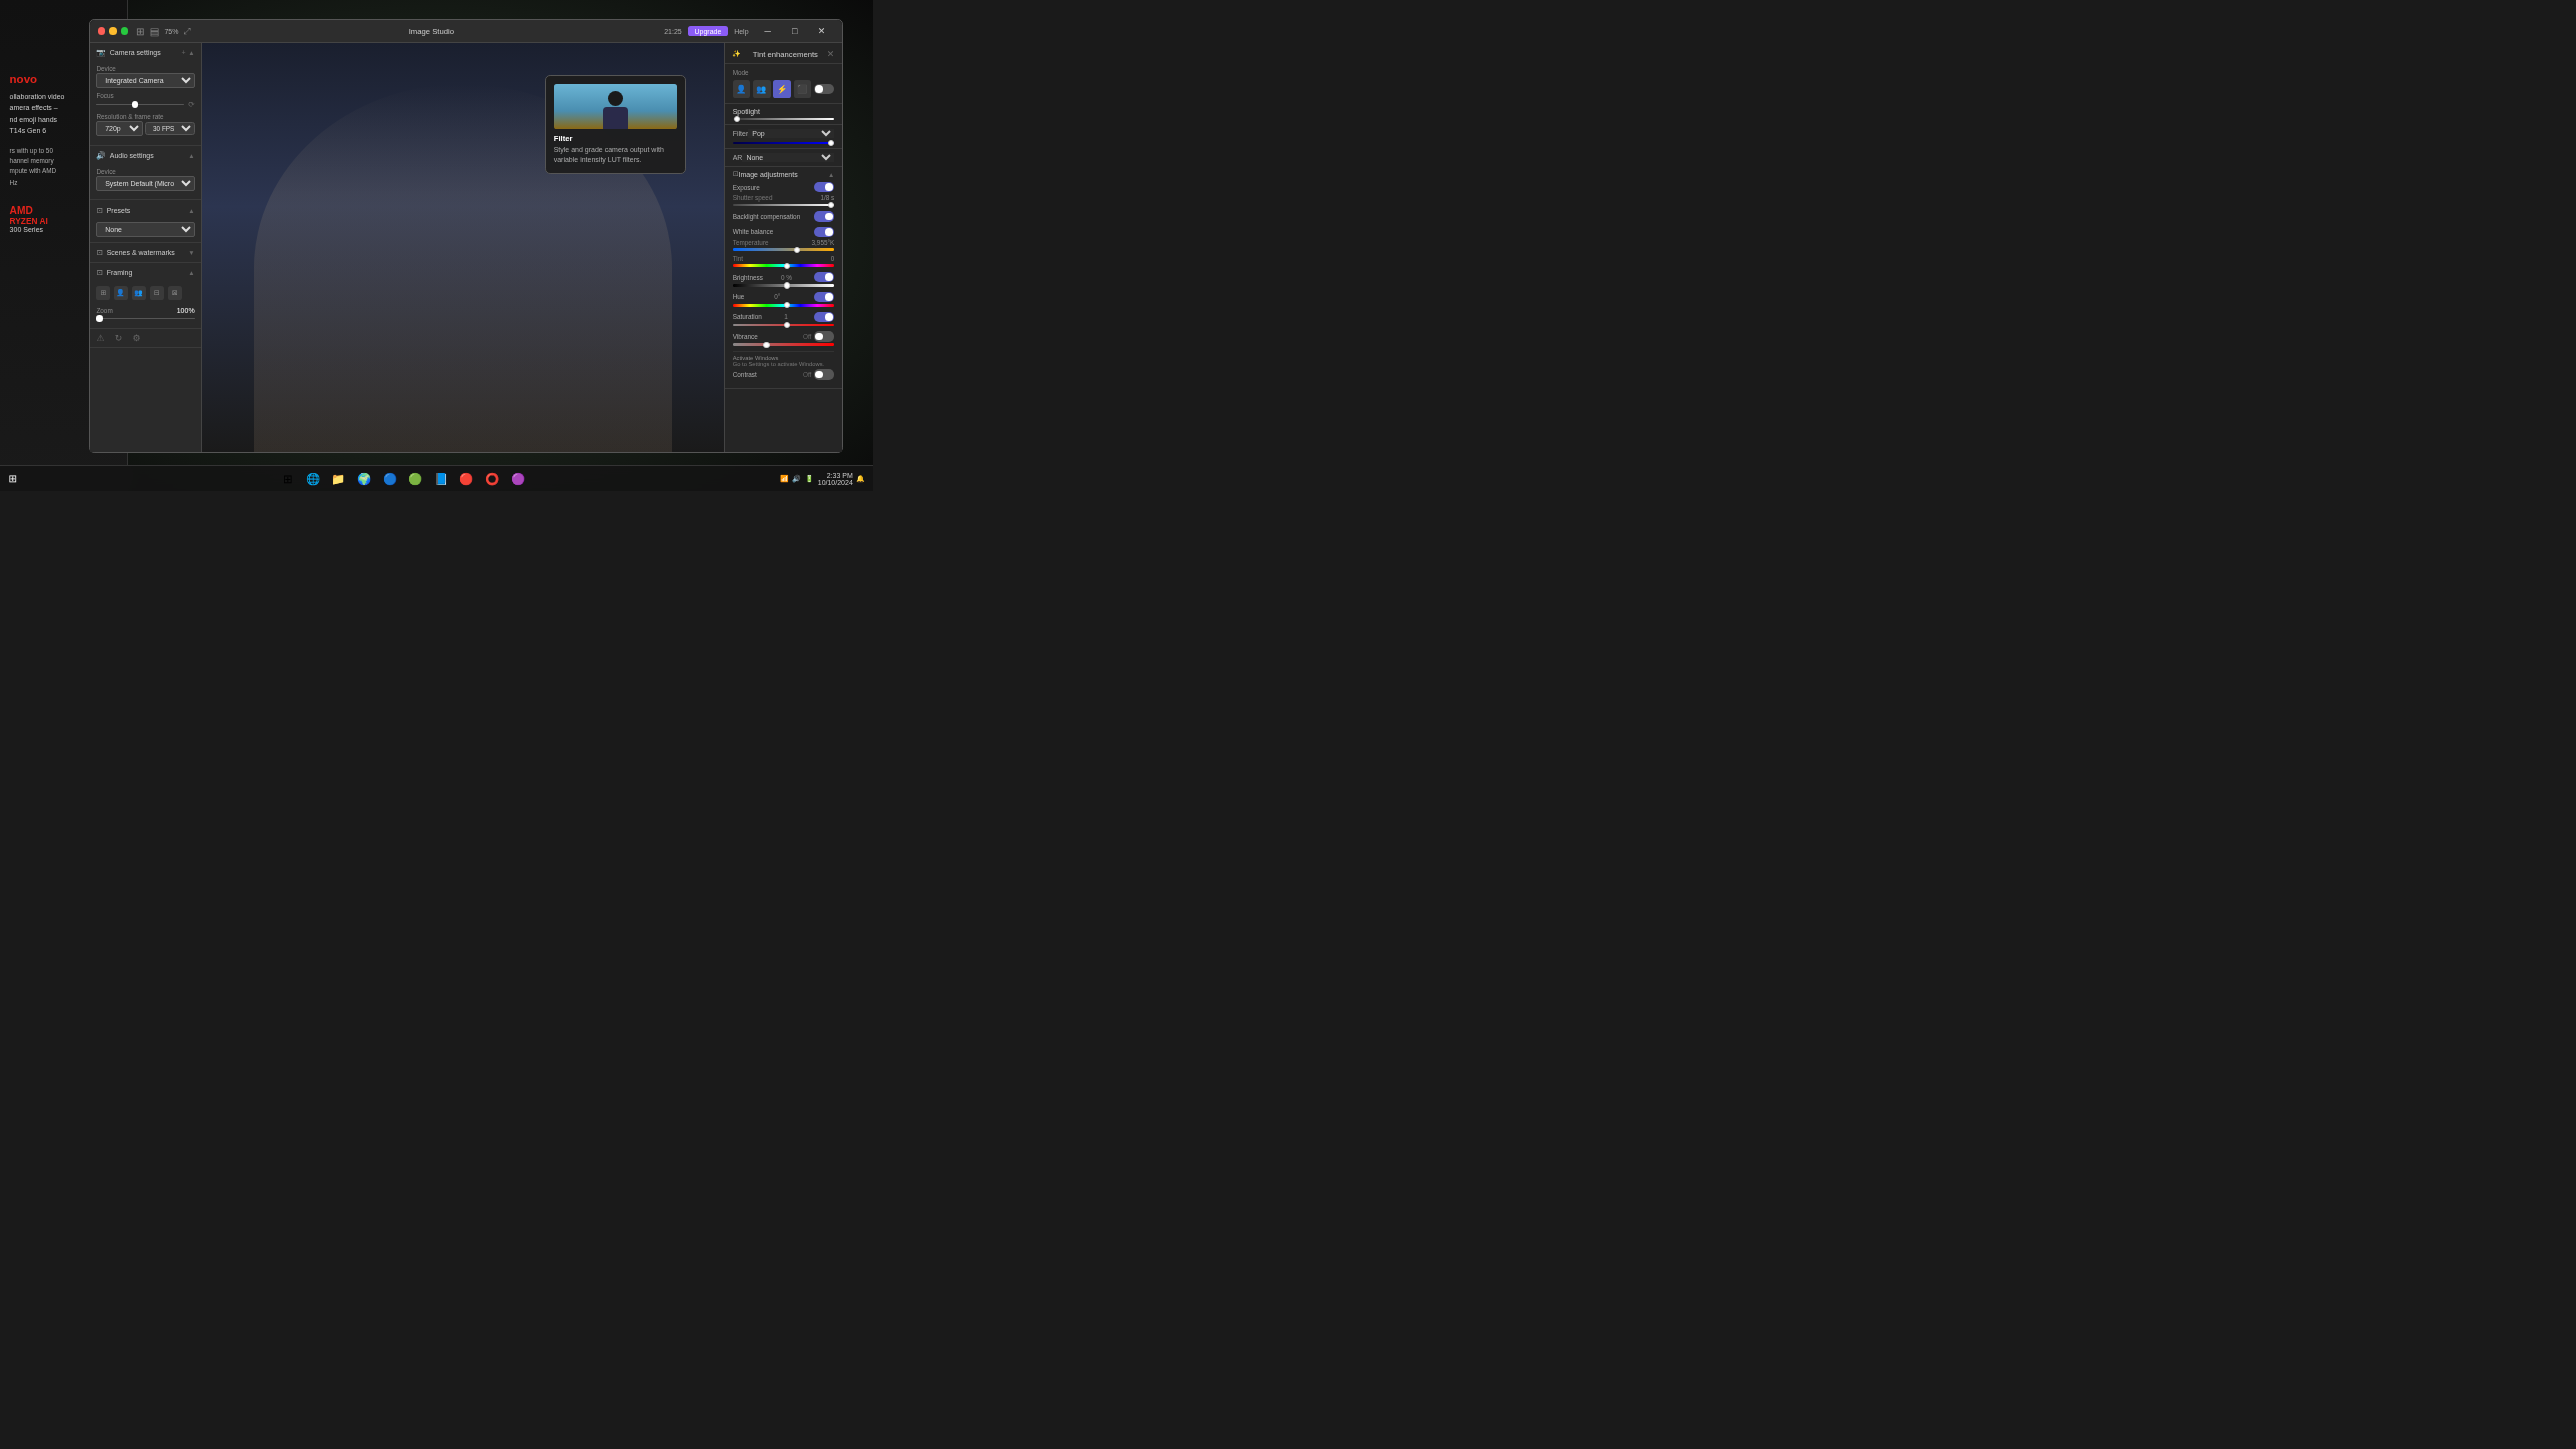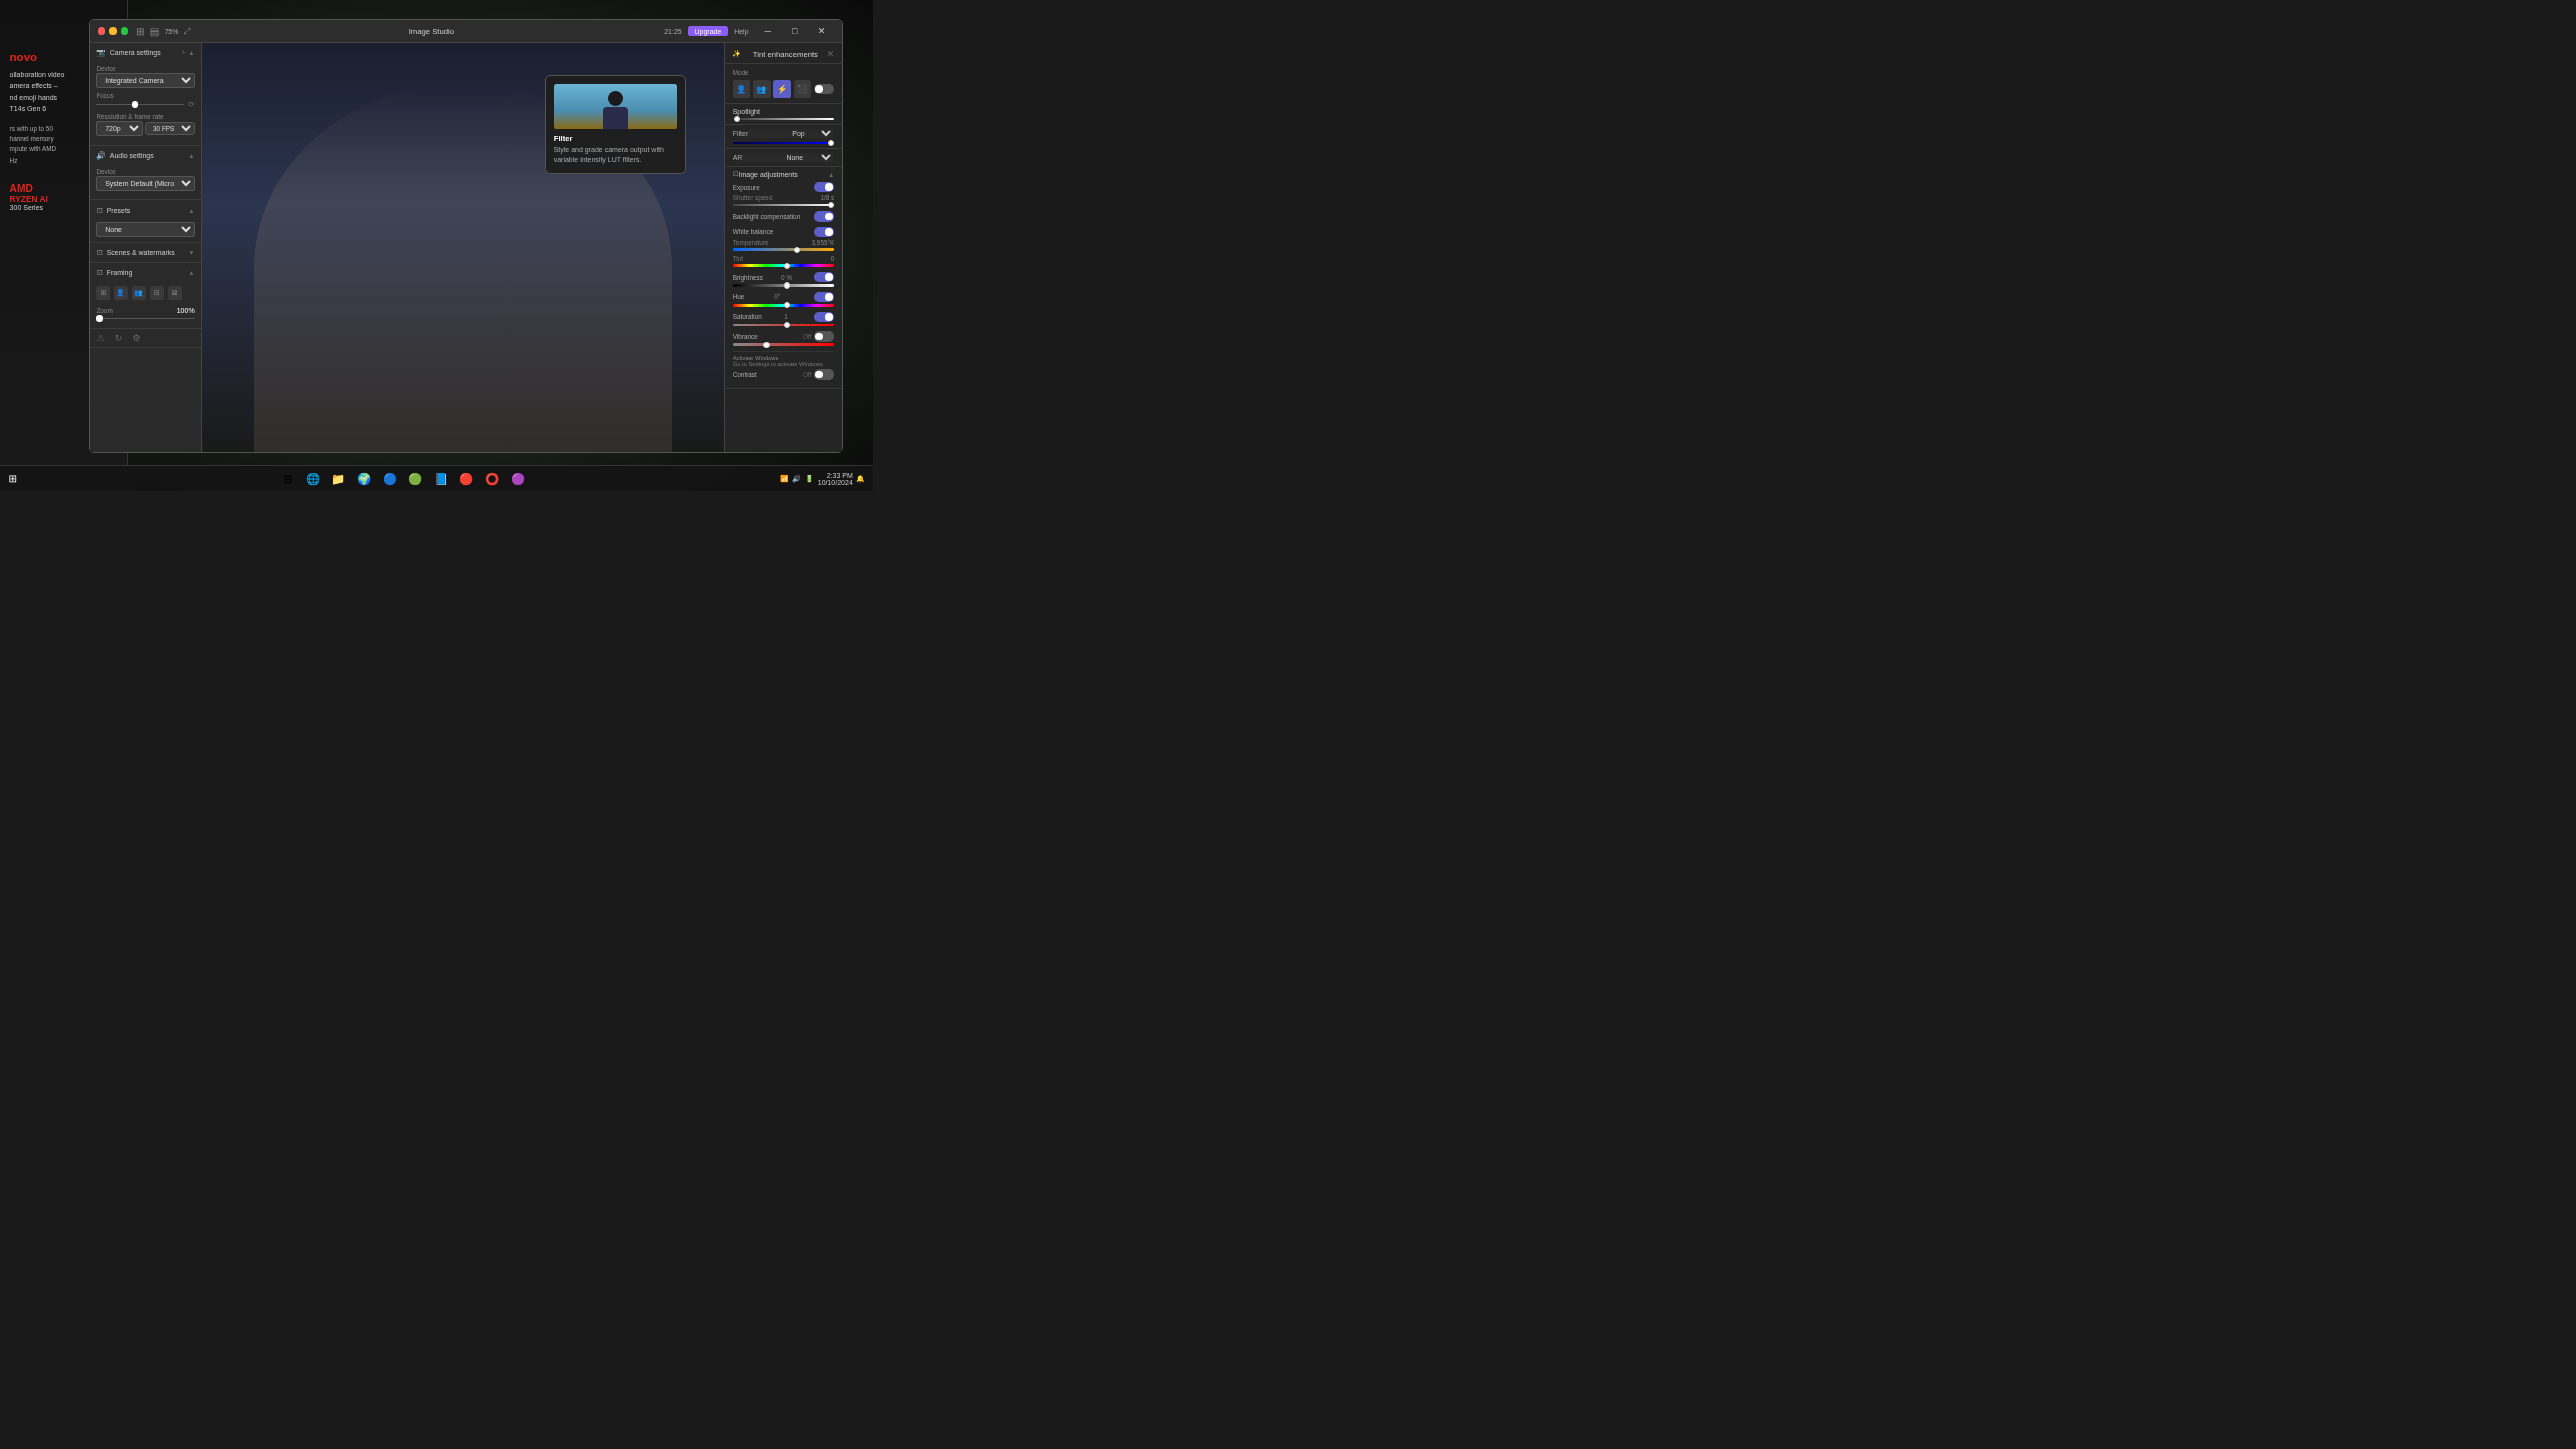--- a/index.html
+++ b/index.html
@@ -29,21 +29,21 @@
       width: 128px;
       height: 100%;
       background: linear-gradient(180deg, #111 0%, #1a1a1a 100%);
       z-index: 1;
       padding: 12.8px 9.6px;
       border-right: 0.6px solid #333;
     }
 
     .banner-text {
       color: #fff;
-      margin-top: 38px;
+      margin-top: 60px;
     }
 
     .banner-logo {
       color: #e2231a;
       font-size: 11.5px;
       font-weight: 900;
       margin-bottom: 6.4px;
     }
 
     .banner-amd {
@@ -502,21 +502,20 @@
     .slider-sat { background: linear-gradient(to right, #888, #ff0000); }
     .slider-brightness { background: linear-gradient(to right, #000, #fff); }
 
     .filter-dropdown {
       width: 100%;
       background: #2a2a2a;
       border: none;
       color: #ccc;
       font-size: 7px;
       cursor: pointer;
-      padding-left: 40px;
     }
 
     
     .spotlight-section {
       padding: 3.8px 7.7px;
       border-bottom: 0.6px solid #3a3a3a;
     }
 
     .spotlight-slider {
       background: linear-gradient(to right, #333, #fff);

